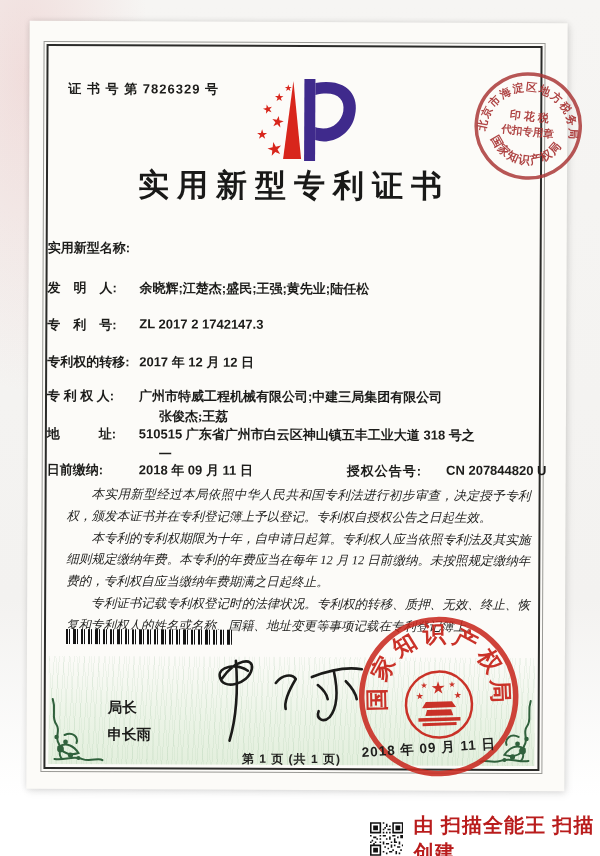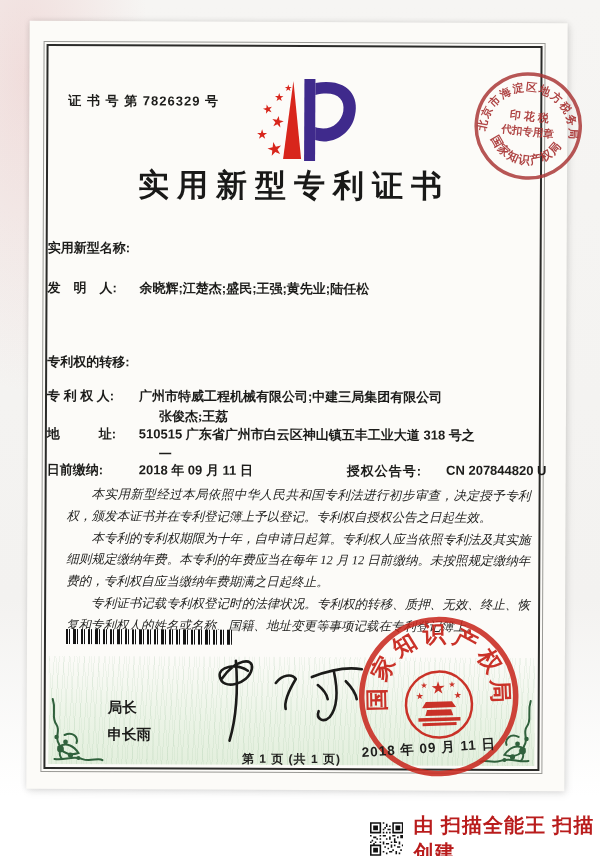--- a/index.html
+++ b/index.html
@@ -34,21 +34,21 @@
     position:absolute; left:3px; right:3px; bottom:3px; height:108px;
     background:
       repeating-linear-gradient(94deg, rgba(116,170,122,.10) 0 1px, transparent 1px 5px),
       repeating-linear-gradient(86deg, rgba(116,170,122,.08) 0 1px, transparent 1px 7px),
       linear-gradient(to top, #e3efdd 0%, #ecf4e7 45%, rgba(255,255,255,0) 100%);
   }
   .ornament { position:absolute; bottom:4px; width:56px; height:66px; color:#30613c; }
   .ornament.left  { left:3px; }
   .ornament.right { right:3px; transform:scaleX(-1); }
 
-  .cert-no { position:absolute; left:20px; top:46px; font-size:13px; font-weight:700;
+  .cert-no { position:absolute; left:20px; top:34px; font-size:13px; font-weight:700;
     color:#1d1d1b; letter-spacing:1px; }
 
   .logo { position:absolute; left:206px; top:30px; width:110px; height:90px; }
 
   .seal-top { position:absolute; left:440px; top:44px; width:118px; height:118px;
     transform:rotate(6deg); opacity:.92; z-index:5; }
 
   .title { position:absolute; left:0; top:118px; width:100%; text-align:center;
     font-family:"Liberation Serif", serif; font-weight:700; font-size:31px;
     letter-spacing:8px; color:#191918; }
@@ -153,22 +153,27 @@
 
       <div class="title">实用新型专利证书</div>
 
       <div class="row" style="top:193px">
         <span class="lbl">实用新型名称:</span>
       </div>
       <div class="row" style="top:233px">
         <span class="lbl">发　明　人:</span>
         <span class="val">余晓辉;江楚杰;盛民;王强;黄先业;陆任松</span>
       </div>
+      <div class="row" style="top:270px">
+        <span class="lbl">专　利　号:</span>
+        <span class="val">ZL 2017 2 1742147.3</span>
+      </div>
       <div class="row" style="top:307px">
         <span class="lbl">专利权的转移:</span>
+        <span class="val">2017 年 12 月 12 日</span>
       </div>
       <div class="row" style="top:341px">
         <span class="lbl">专 利 权 人:</span>
         <span class="val">广州市特威工程机械有限公司;中建三局集团有限公司</span>
       </div>
       <div class="val2" style="left:112px; top:361px">张俊杰;王荔</div>
       <div class="row" style="top:379px">
         <span class="lbl">地　　　址:</span>
         <span class="val">510515 广东省广州市白云区神山镇五丰工业大道 318 号之</span>
       </div>

